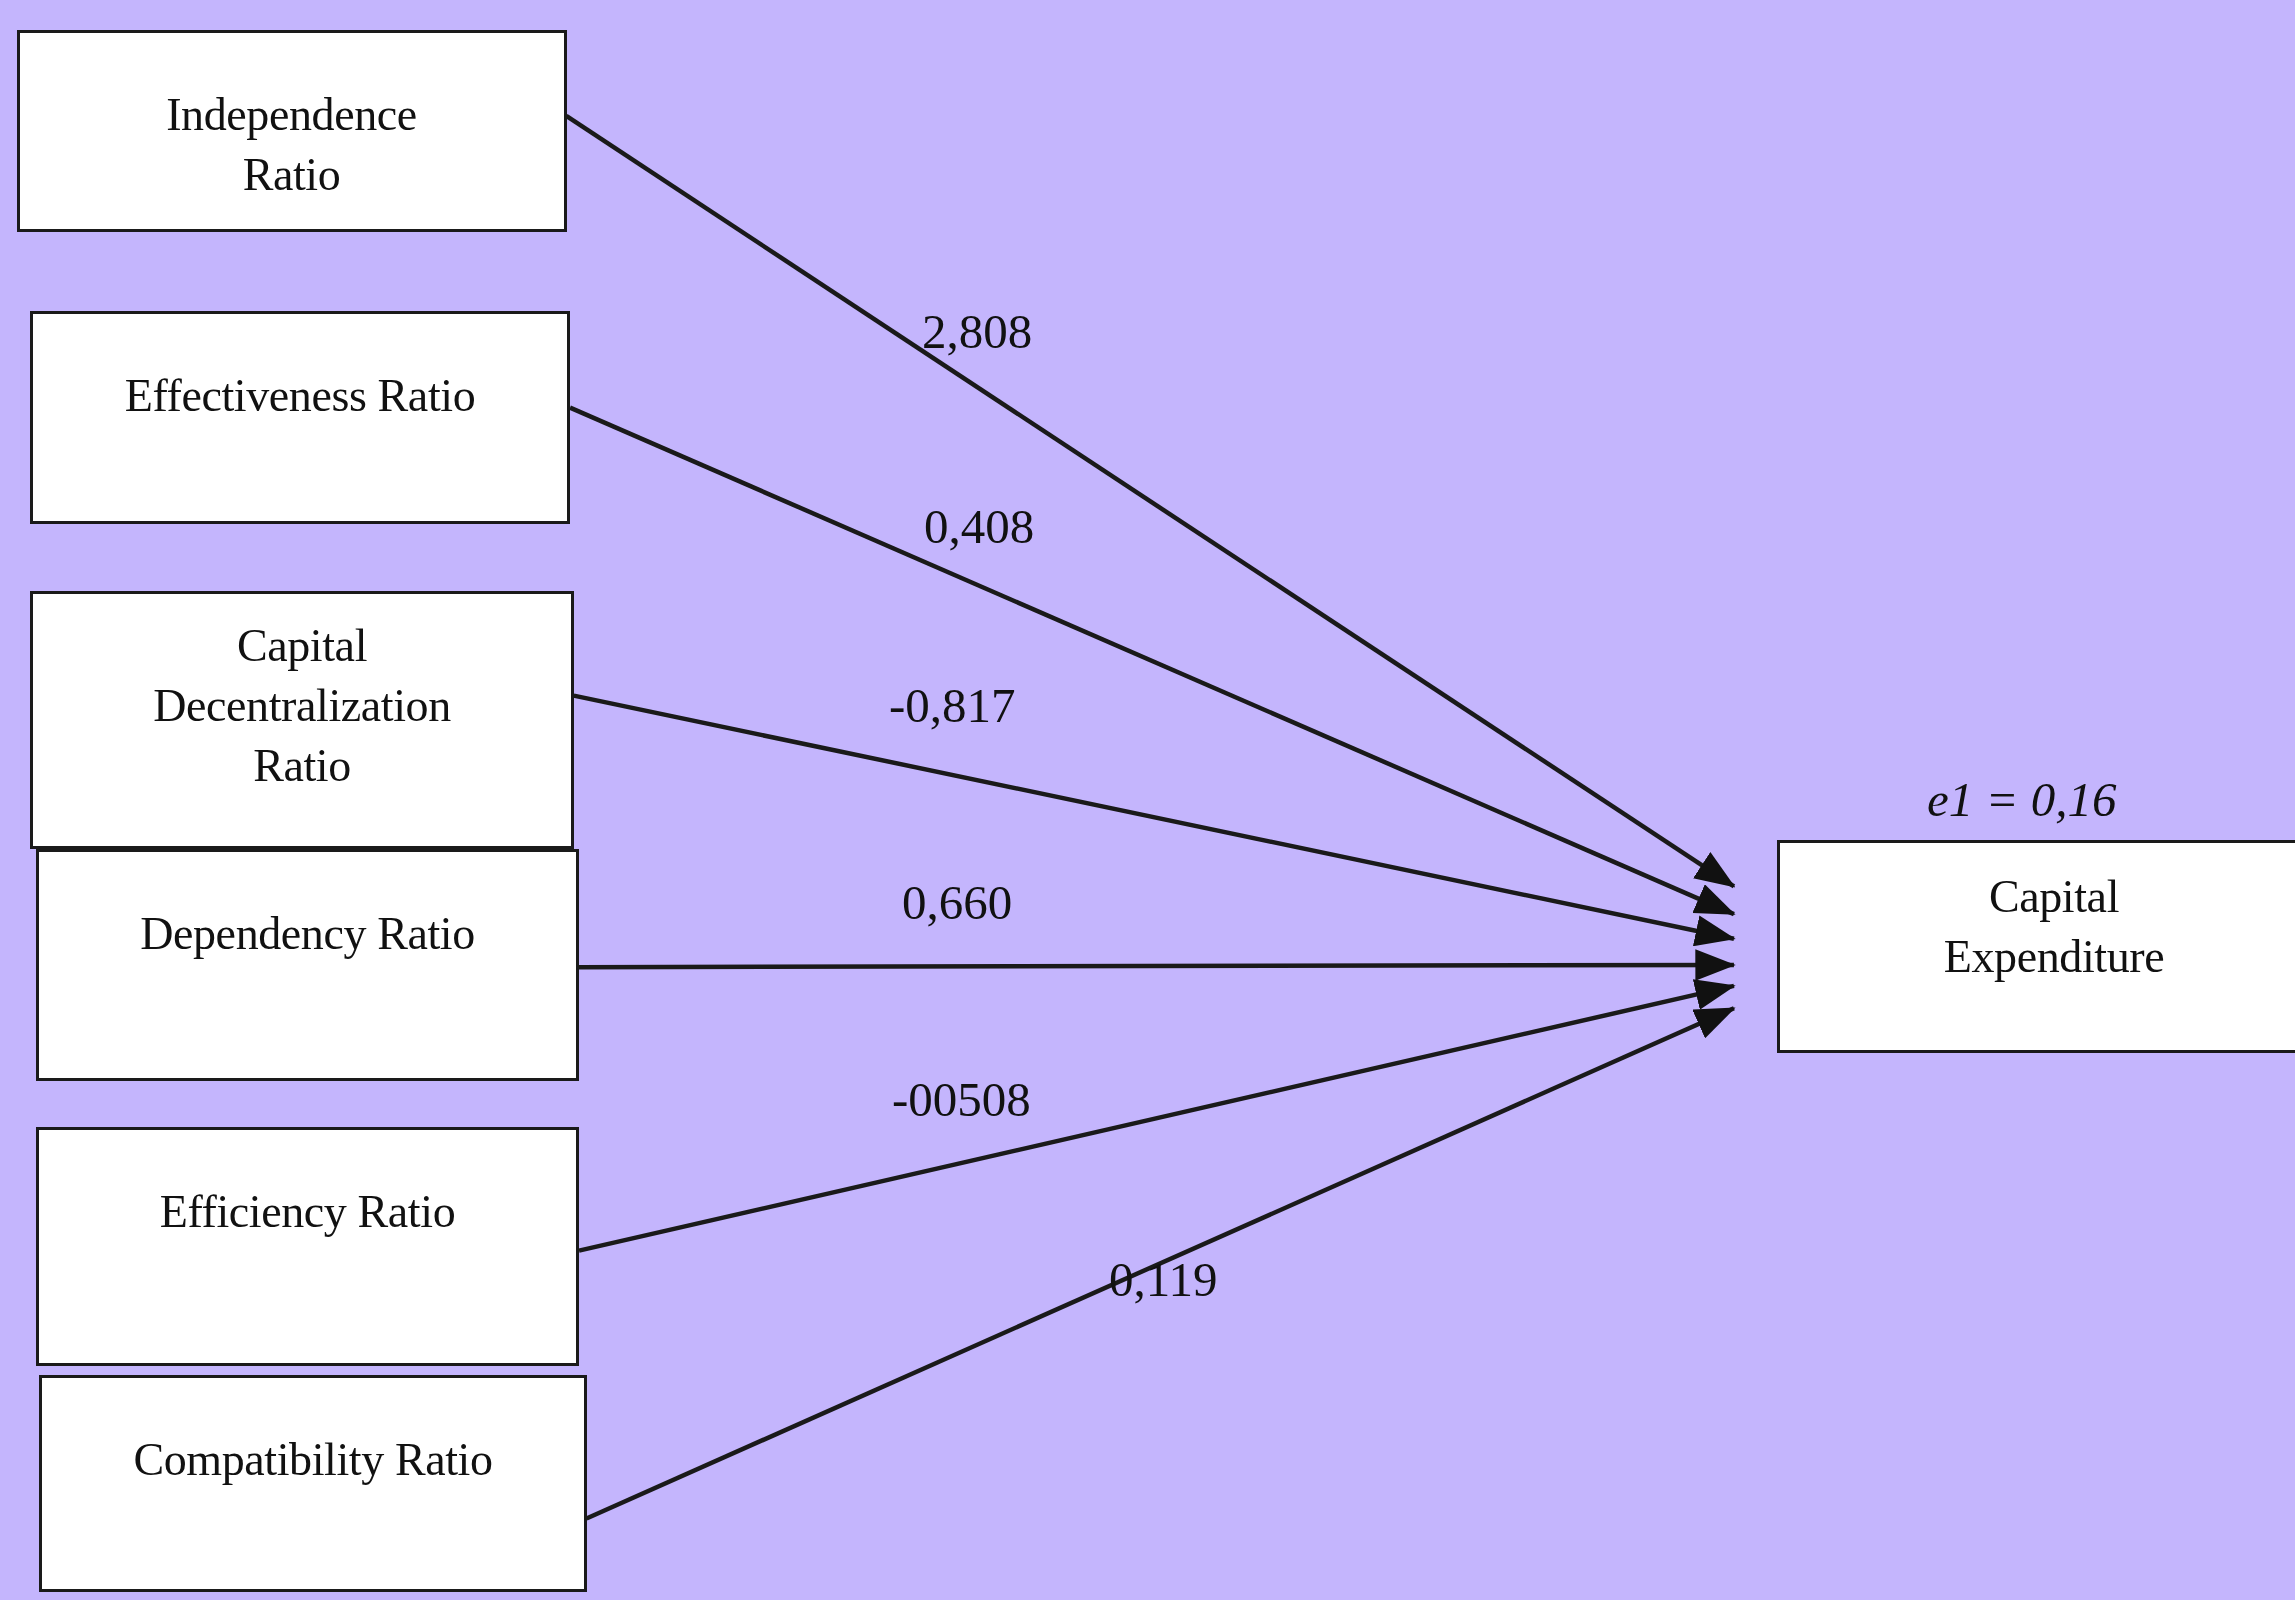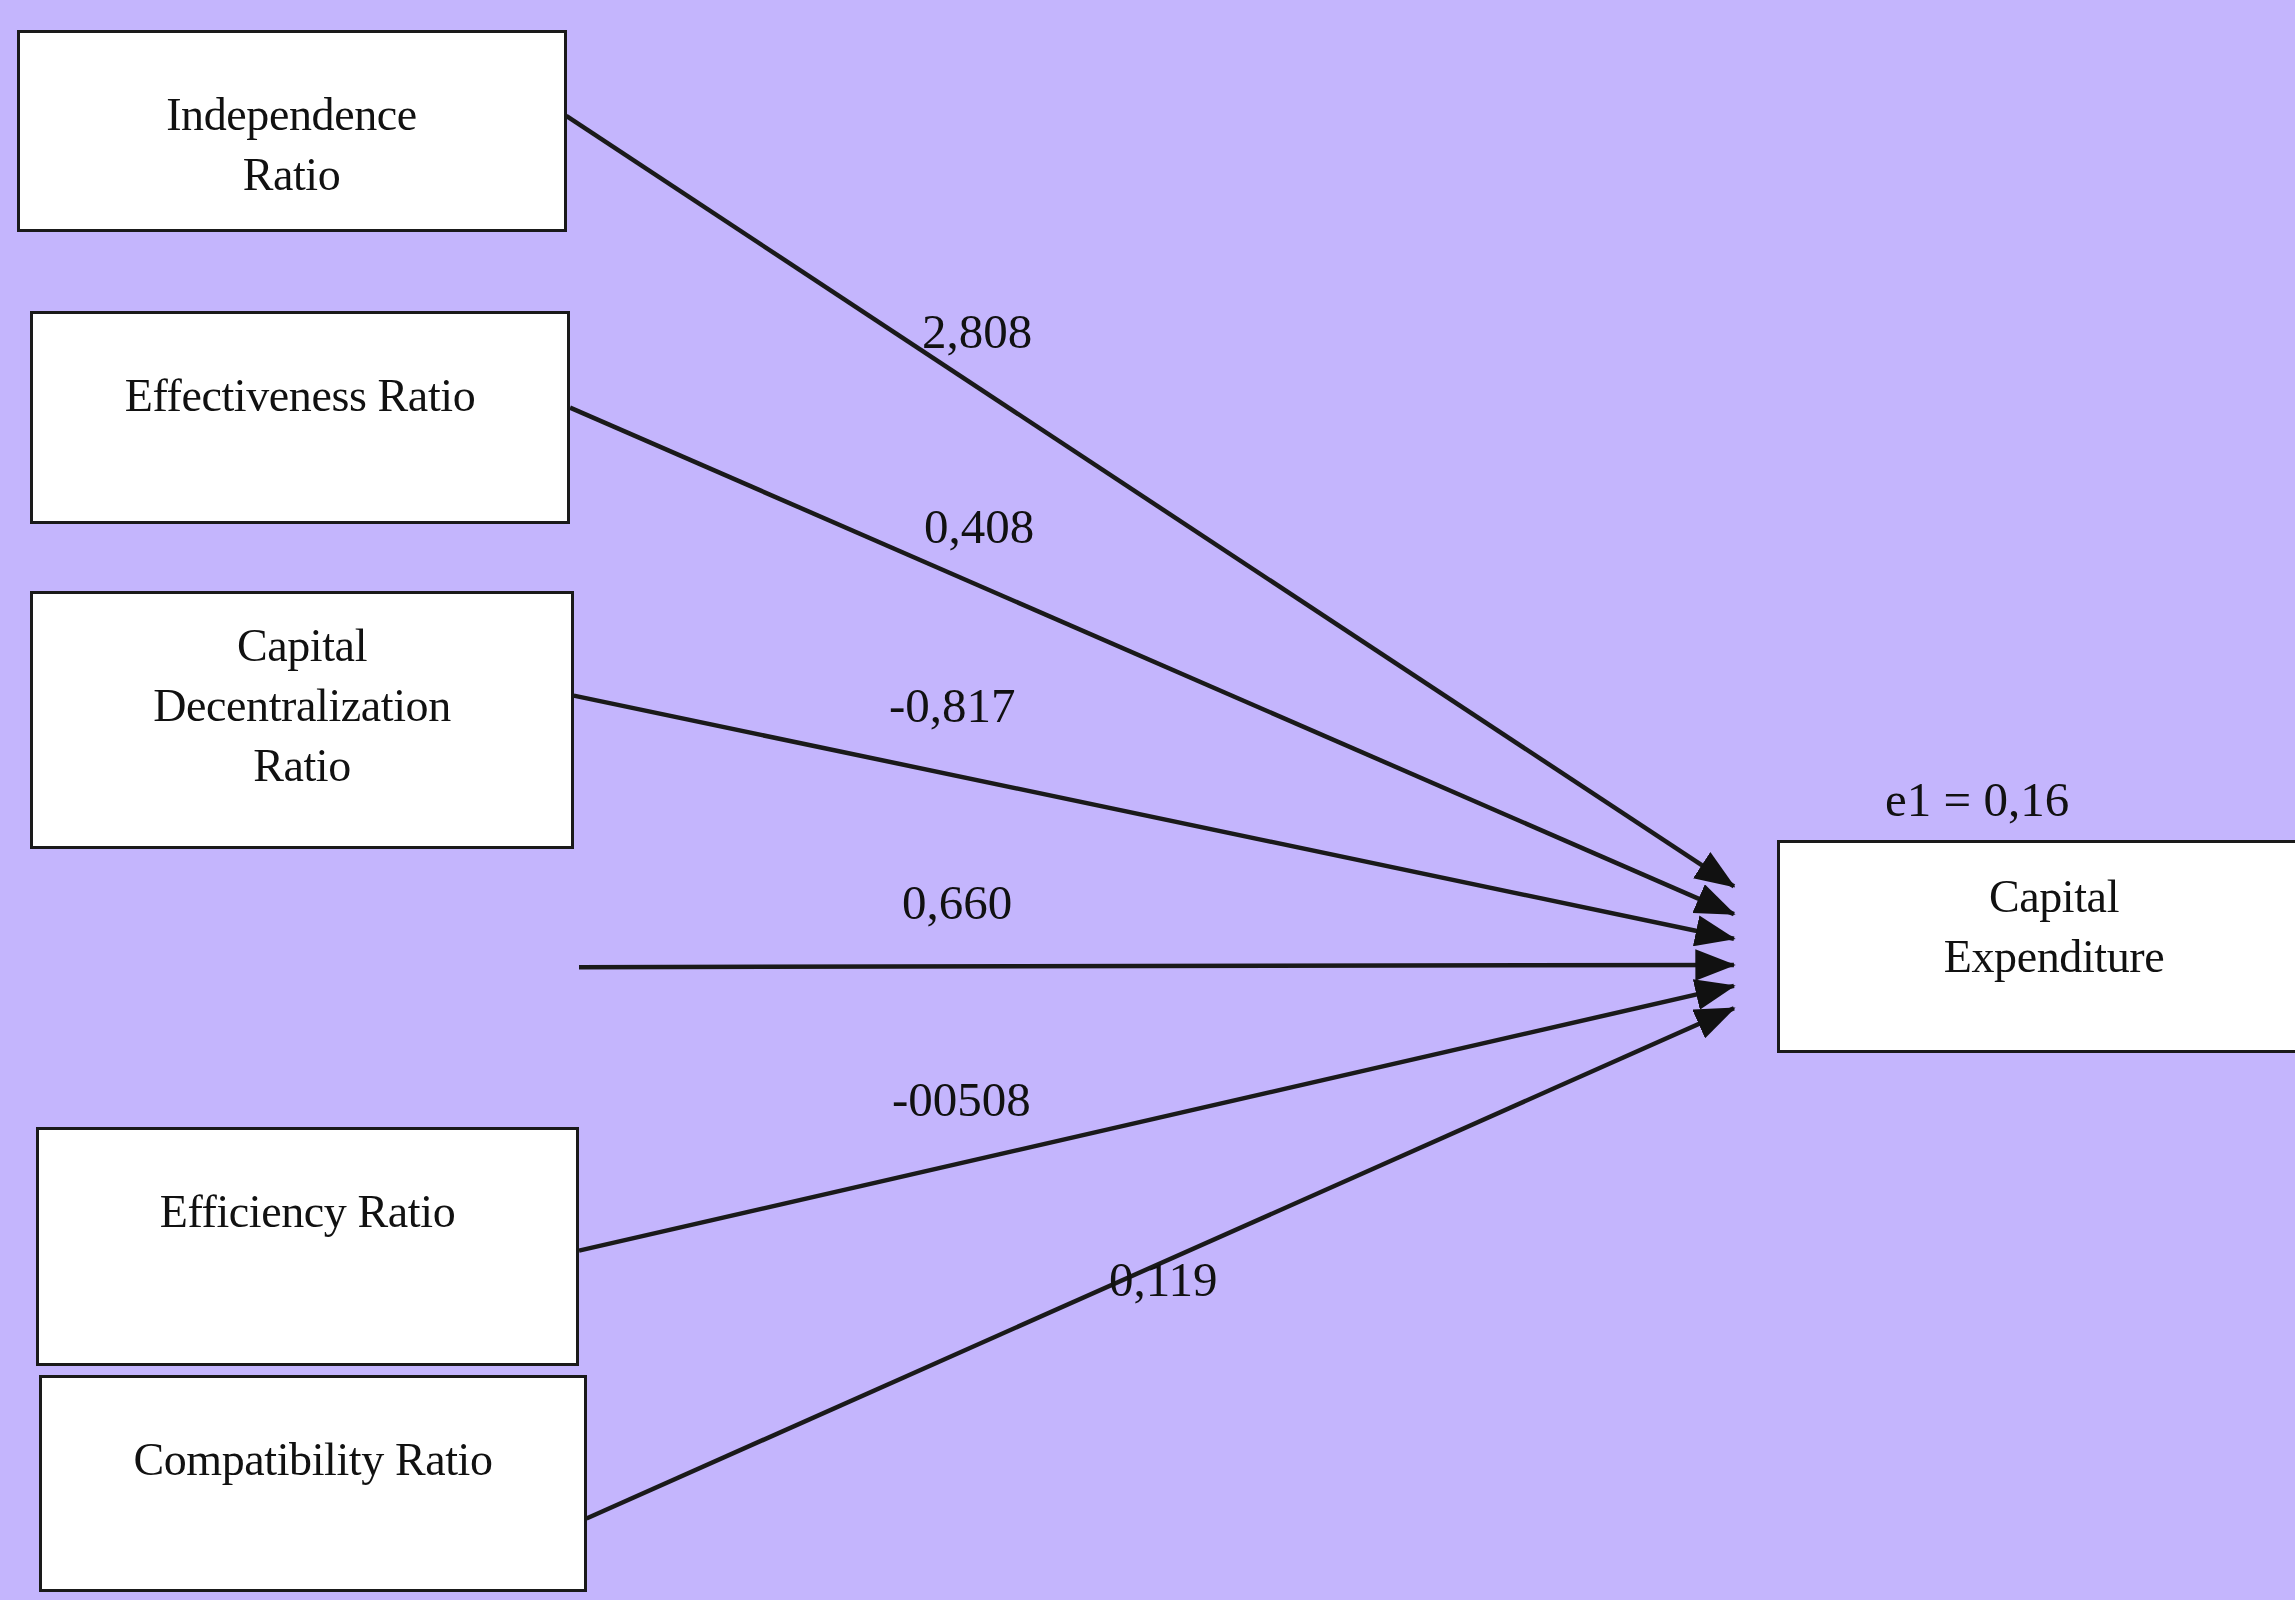--- a/index.html
+++ b/index.html
@@ -79,33 +79,36 @@
 Ratio</span>
   </div>
   <div class="node-box" style="left: 30px; top: 311px; width: 540px; height: 213px; align-items: flex-start; padding-top: 52px;">
     <span class="node-label">Effectiveness Ratio</span>
   </div>
   <div class="node-box" style="left: 30px; top: 591px; width: 544px; height: 258px; align-items: flex-start; padding-top: 22.4px;">
     <span class="node-label">Capital
 Decentralization
 Ratio</span>
   </div>
+  <div class="node-box" style="left: 36px; top: 849px; width: 543px; height: 232px; align-items: flex-start; padding-top: 52px;">
+    <span class="node-label">Dependency Ratio</span>
+  </div>
   <div class="node-box" style="left: 36px; top: 1107px; width: 543px; height: 239px; align-items: flex-start; padding-top: 52px; margin-top: 20px;">
     <span class="node-label">Efficiency Ratio</span>
   </div>
   <div class="node-box" style="left: 39px; top: 1375px; width: 548px; height: 217px; align-items: flex-start; padding-top: 52px;">
     <span class="node-label">Compatibility Ratio</span>
   </div>
 
   <div class="node-box" id="outcome-box" style="left: 1734px; top: 840px; width: 554px; height: 213px; align-items: flex-start; padding-top: 24px; margin-left: 43px;">
     <span class="node-label">Capital
 Expenditure</span>
   </div>
 
-  <div class="error-label" id="error-label" style="left: 1885px; top: 771px;">e1 = 0,16</div>
+  <div class="error-label" id="error-label" style="left: 1927px; top: 771px; font-style: italic;">e1 = 0,16</div>
 
   <div class="edge-label" style="left: 922px; top: 303px;">2,808</div>
   <div class="edge-label" style="left: 924px; top: 498px;">0,408</div>
   <div class="edge-label" style="left: 889px; top: 677px;">-0,817</div>
   <div class="edge-label" style="left: 902px; top: 874px;">0,660</div>
   <div class="edge-label" style="left: 892px; top: 1071px;">-00508</div>
   <div class="edge-label" style="left: 1109px; top: 1251px;">0,119</div>
 
 </div>
 

